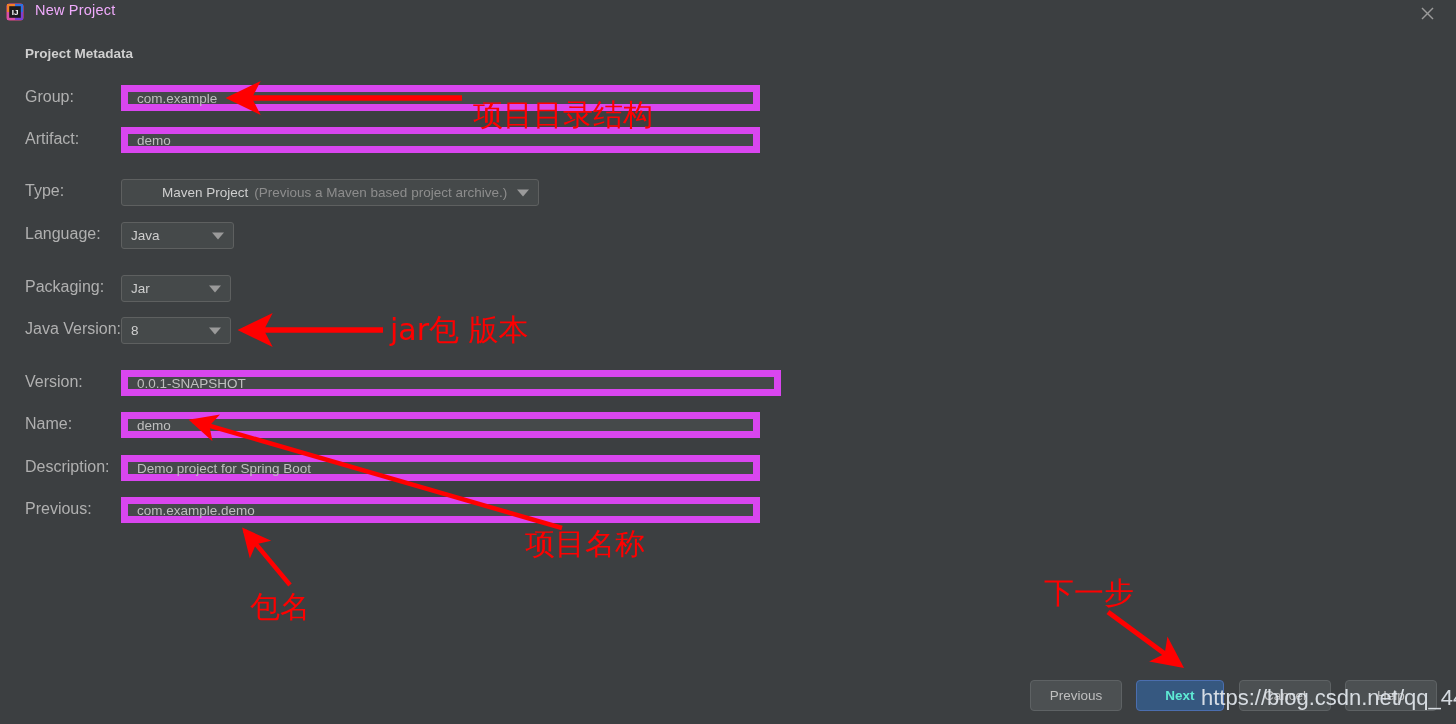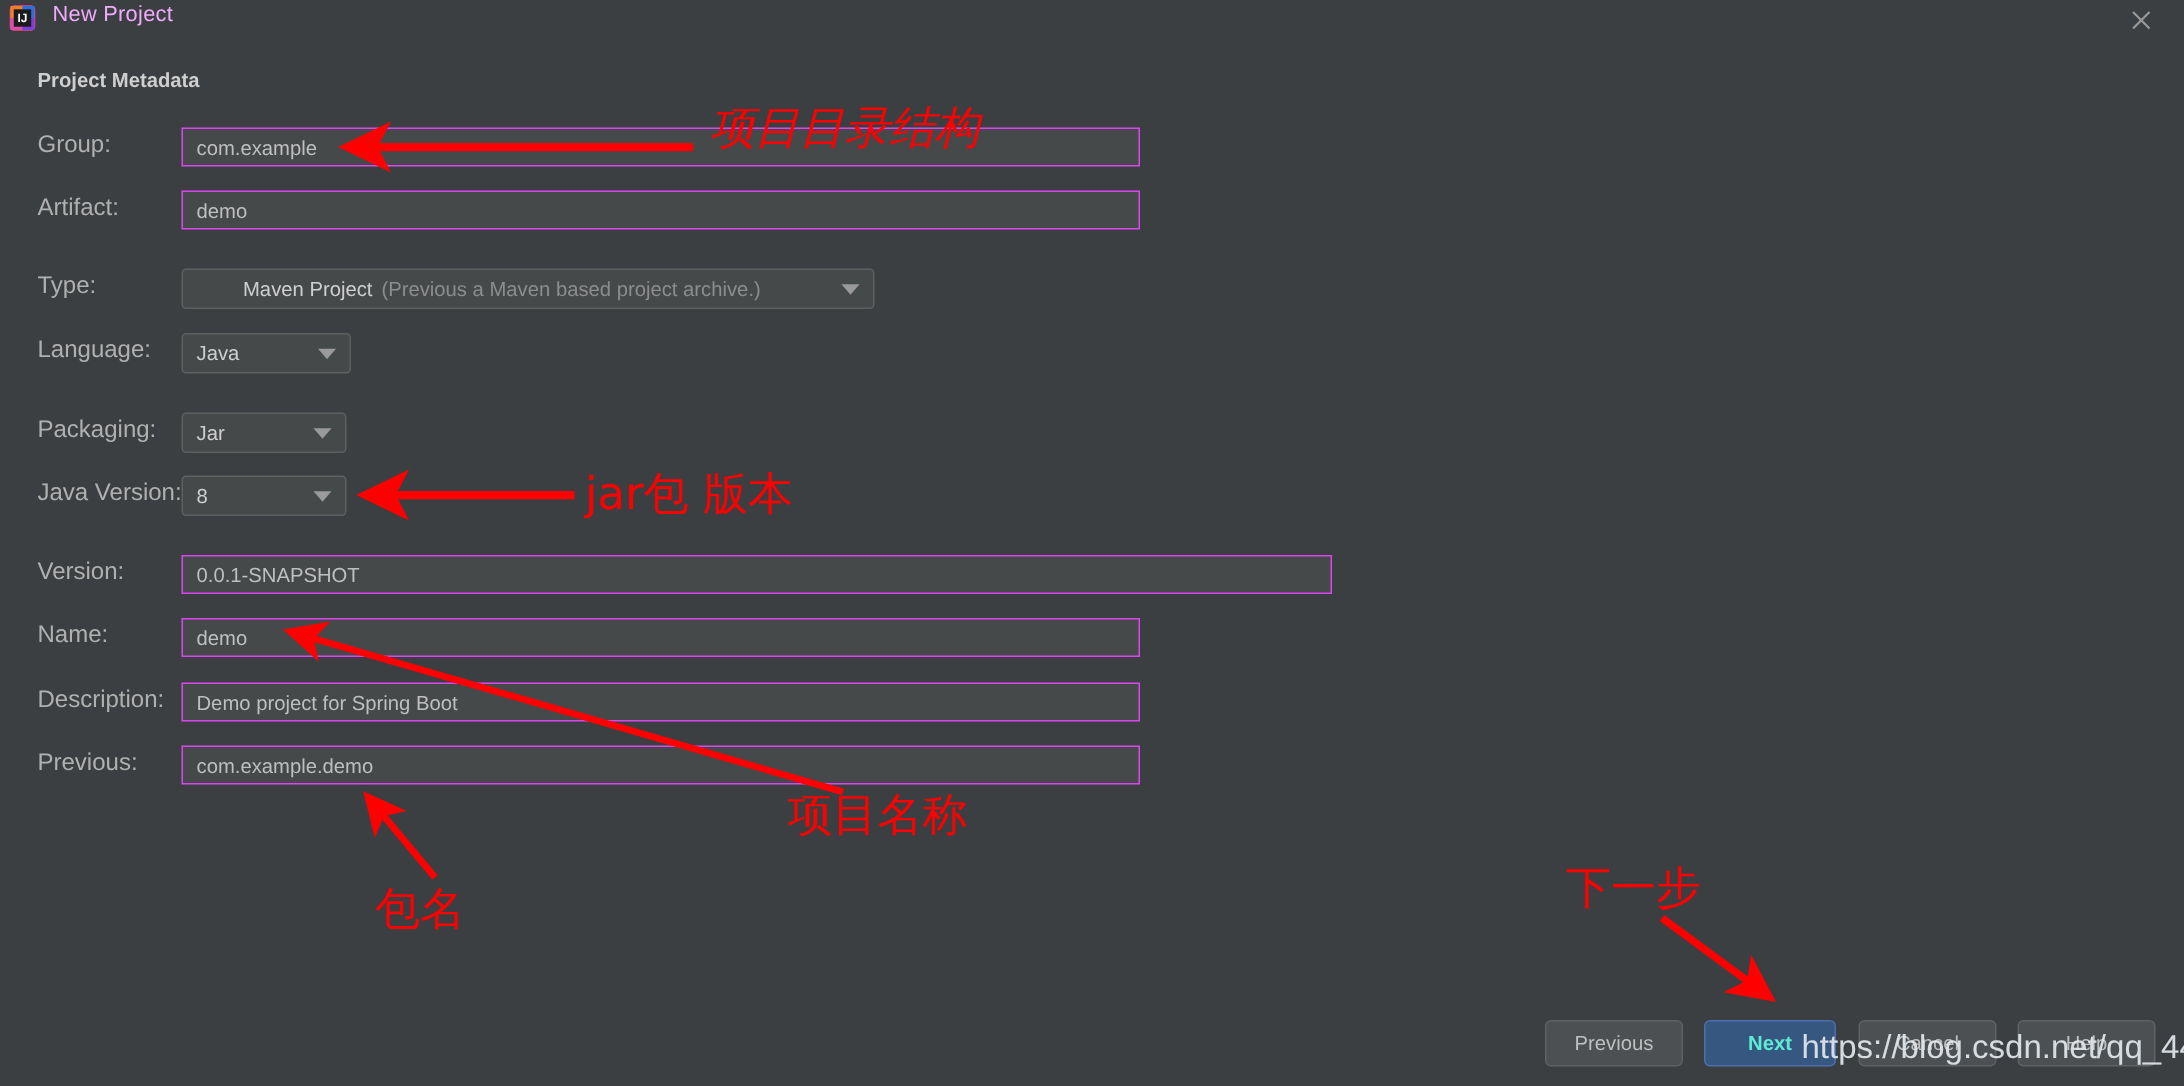--- a/index.html
+++ b/index.html
@@ -62,21 +62,21 @@
     font-size: 16px;
     color: #a9b7c6;
     white-space: nowrap;
     color: #b0b0b0;
     text-align: right;
   }
   .textfield {
     position: absolute;
     height: 26px;
     background: #45494a;
-    border: 1px solid #d946ef;
+    border: 7px solid #d946ef;
     box-sizing: border-box;
     display: flex;
     align-items: center;
     padding-left: 9px;
     font-size: 13.5px;
     color: #bfbfbf;
     cursor: text;
   }
   .combo {
     position: absolute;
@@ -192,21 +192,21 @@
     <div class="textfield" style="left:96px; width:639px;">com.example</div>
   </div>
 
   <div class="row" style="left:25px; top:127px; width:735px;">
     <span class="flabel">Artifact:</span>
     <div class="textfield" style="left:96px; width:639px;">demo</div>
   </div>
 
   <div class="row" style="left:25px; top:179px; width:514px;">
     <span class="flabel">Type:</span>
-    <div class="combo" style="left:96px; width:462px;padding-left:40px;">
+    <div class="combo" style="left:96px; width:418px;padding-left:40px;">
       <span>Maven Project</span>
       <span class="hint">(Previous a Maven based project archive.)</span>
       <span class="arrow"></span>
     </div>
   </div>
 
   <div class="row" style="left:25px; top:222px; width:210px;">
     <span class="flabel">Language:</span>
     <div class="combo" style="left:96px; width:113px;">
       <span>Java</span>
@@ -225,21 +225,21 @@
   <div class="row" style="left:25px; top:317px; width:210px;">
     <span class="flabel">Java Version:</span>
     <div class="combo" style="left:96px; width:110px;">
       <span>8</span>
       <span class="arrow"></span>
     </div>
   </div>
 
   <div class="row" style="left:25px; top:370px; width:735px;">
     <span class="flabel">Version:</span>
-    <div class="textfield" style="left:96px; width:767px;">0.0.1-SNAPSHOT</div>
+    <div class="textfield" style="left:96px; width:660px;">0.0.1-SNAPSHOT</div>
   </div>
 
   <div class="row" style="left:25px; top:412px; width:735px;">
     <span class="flabel">Name:</span>
     <div class="textfield" style="left:96px; width:639px;">demo</div>
   </div>
 
   <div class="row" style="left:25px; top:455px; width:735px;">
     <span class="flabel">Description:</span>
     <div class="textfield" style="left:96px; width:639px;">Demo project for Spring Boot</div>
@@ -269,21 +269,21 @@
 
     <line x1="383" y1="330" x2="243" y2="330" stroke="#ff0000" stroke-width="5.5" marker-end="url(#ah)"></line>
 
     <line x1="562" y1="528" x2="193" y2="421" stroke="#ff0000" stroke-width="4.5" marker-end="url(#ah)"></line>
 
     <line x1="290" y1="585" x2="245" y2="531" stroke="#ff0000" stroke-width="4.5" marker-end="url(#ah)"></line>
 
     <line x1="1108" y1="612" x2="1180" y2="665" stroke="#ff0000" stroke-width="5" marker-end="url(#ah)"></line>
   </svg>
 
-  <div class="anno" style="left:473px; top:71px;font-style:italic;">项目目录结构</div>
+  <div class="anno" style="left:473px; top:100px;">项目目录结构</div>
 
   <div class="anno" style="left:390px; top:315px;">jar包 版本</div>
 
   <div class="anno" style="left:525px; top:529px;">项目名称</div>
 
   <div class="anno" style="left:250px; top:592px;">包名</div>
 
   <div class="anno" style="left:1044px; top:578px;">下一步</div>
 
   <div id="watermark">https://blog.csdn.net/qq_44664329</div>

